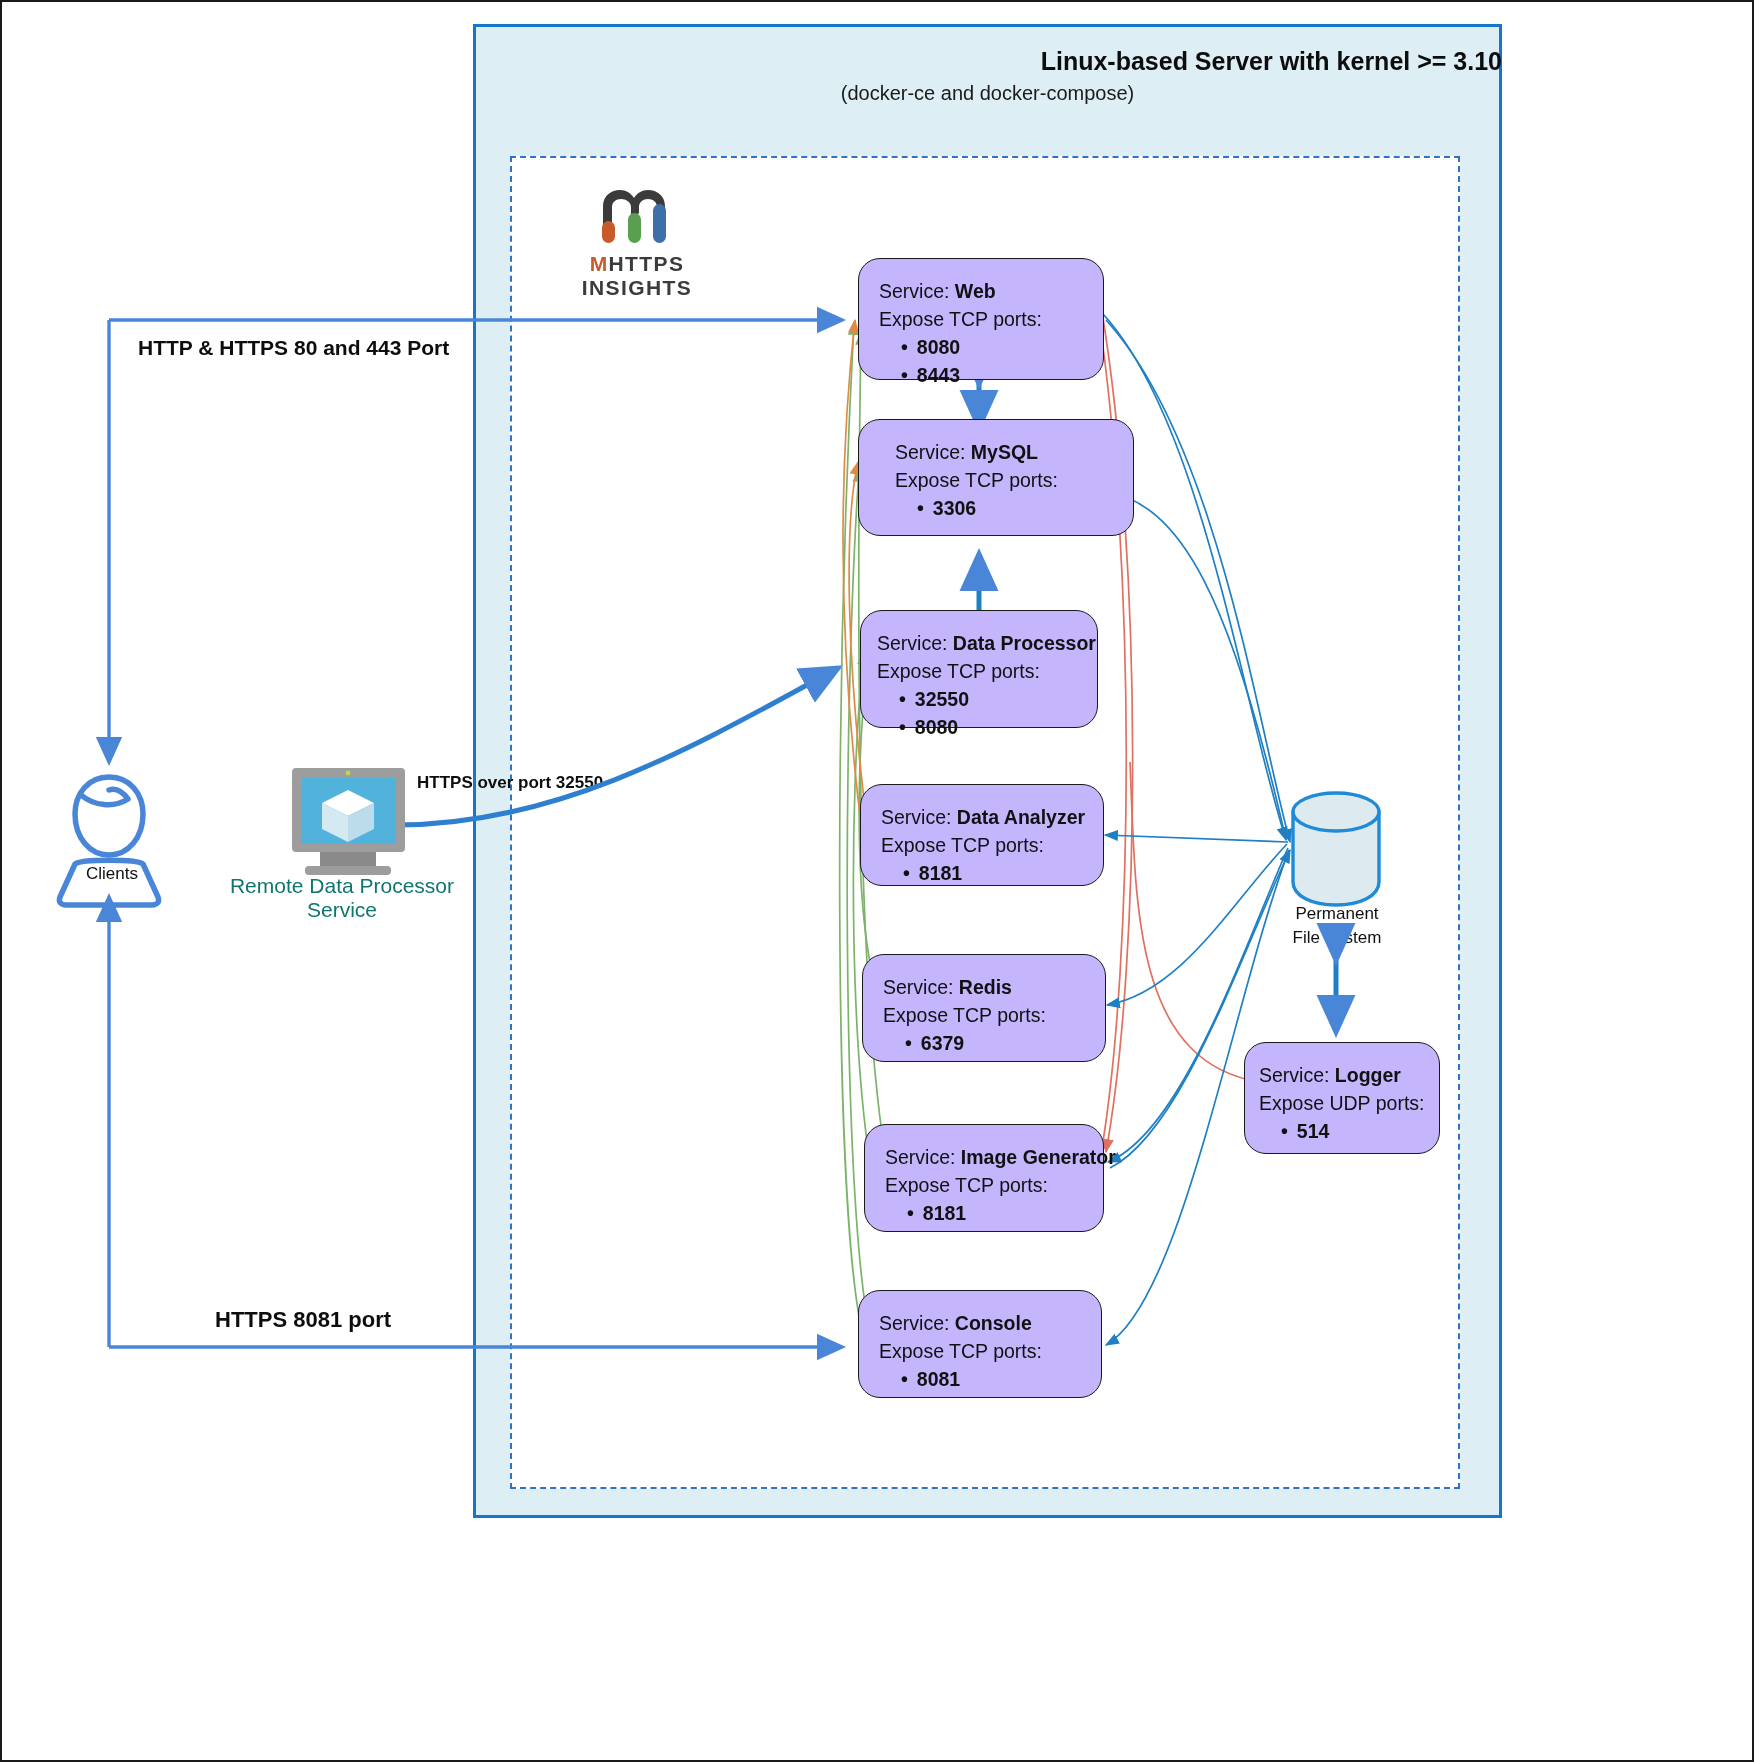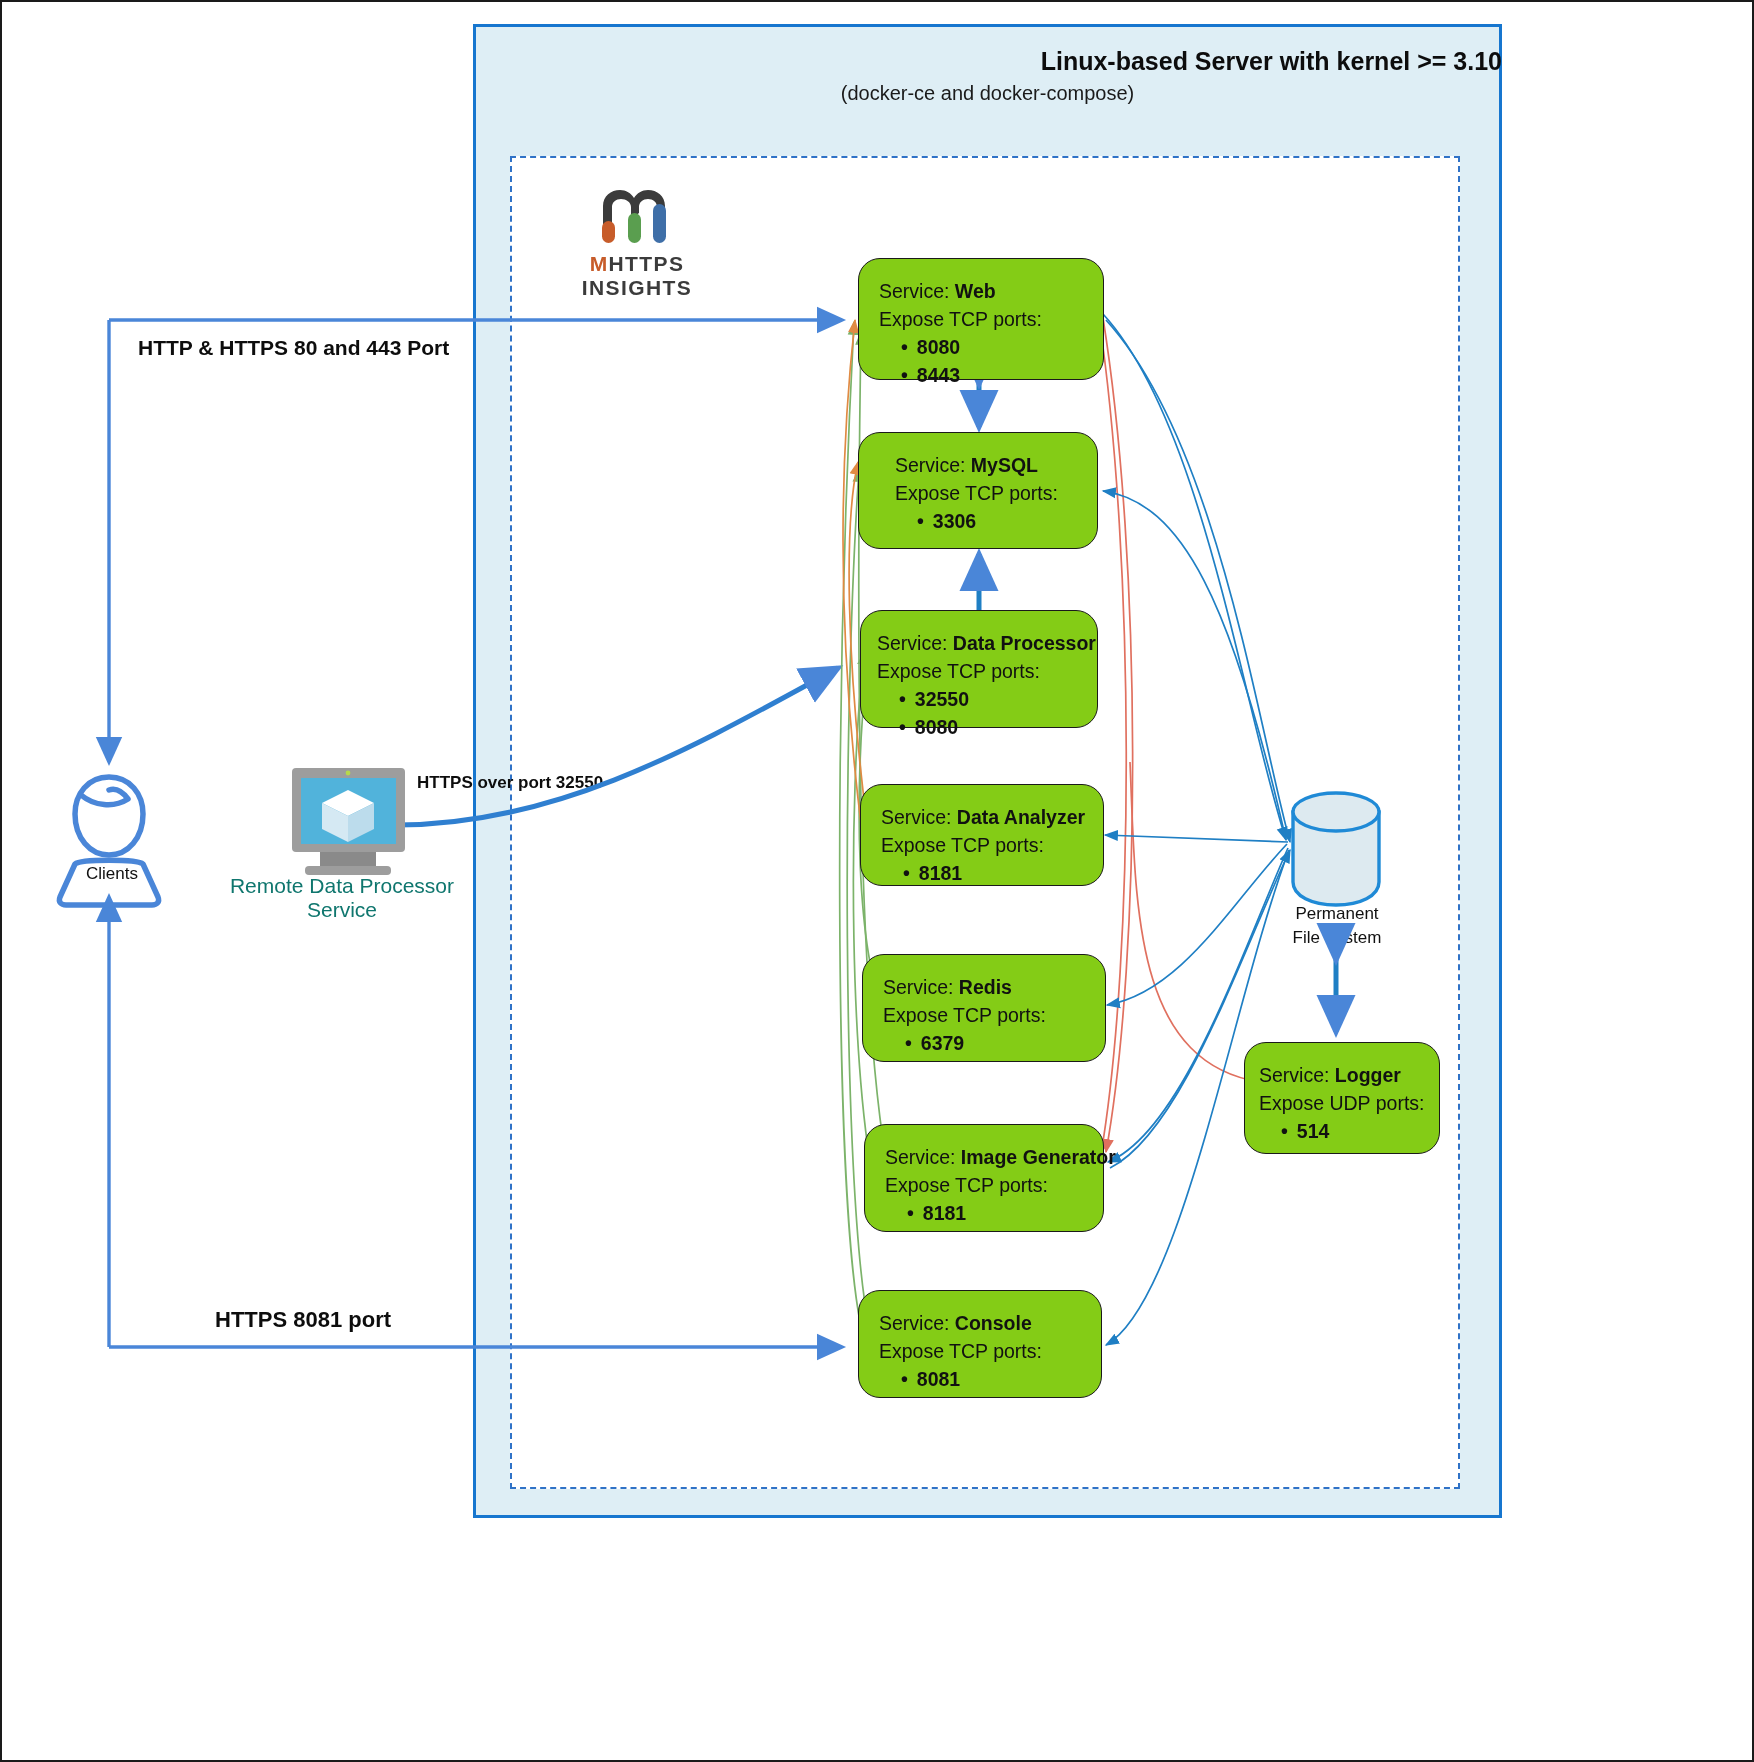--- a/index.html
+++ b/index.html
@@ -20,21 +20,21 @@
     background:#ffffff;border:2px dashed #2f72c7;box-sizing:border-box;}
 
   
   #logo{position:absolute;left:535px;top:182px;width:200px;height:100px;}
   #logo-mark{position:absolute;left:58px;top:0px;width:80px;height:62px;}
   #logo-word{position:absolute;left:0px;top:68px;width:200px;text-align:center;
     font-size:21px;font-weight:bold;letter-spacing:1.4px;color:#3b3b3b;}
   #logo-word .m1{color:#c75c2a;}
 
   
-  .svc{position:absolute;background:#84cc16;border:1.6px solid #1a1a1a;
+  .svc{position:absolute;background:#c4b5fd;border:1.6px solid #1a1a1a;
     border-radius:22px;box-sizing:border-box;padding:18px 0 0 20px;}
   .svc .ln{font-size:19.5px;color:#111;line-height:28px;white-space:nowrap;}
   .svc .ln b{font-weight:bold;}
   .svc .port{font-size:19.5px;font-weight:bold;color:#111;line-height:28px;
     margin-left:22px;white-space:nowrap;}
   .svc .port:before{content:"\2022";font-weight:bold;margin-right:9px;}
 
   
   #clients-label{position:absolute;left:35px;top:862px;width:150px;text-align:center;
     font-size:17px;color:#111;}
@@ -183,21 +183,21 @@
     <div id="logo-word"><span class="m1">M</span><span>HTTPS INSIGHTS</span></div>
   </div>
 
   <div class="svc" style="left:856px;top:256px;width:246px;height:122px;">
     <div class="ln"><span>Service: </span><b>Web</b></div>
     <div class="ln">Expose TCP ports:</div>
     <div class="port">8080</div>
     <div class="port">8443</div>
   </div>
 
-  <div class="svc" style="left:856px;top:430px;width:240px;height:117px;padding-left:36px;">
+  <div class="svc" style="left:856px;top:417px;width:276px;height:117px;padding-left:36px;">
     <div class="ln"><span>Service: </span><b>MySQL</b></div>
     <div class="ln">Expose TCP ports:</div>
     <div class="port">3306</div>
   </div>
 
   <div class="svc" style="left:858px;top:608px;width:238px;height:118px;padding-left:16px;">
     <div class="ln"><span>Service: </span><b>Data Processor</b></div>
     <div class="ln">Expose TCP ports:</div>
     <div class="port">32550</div>
     <div class="port">8080</div>

